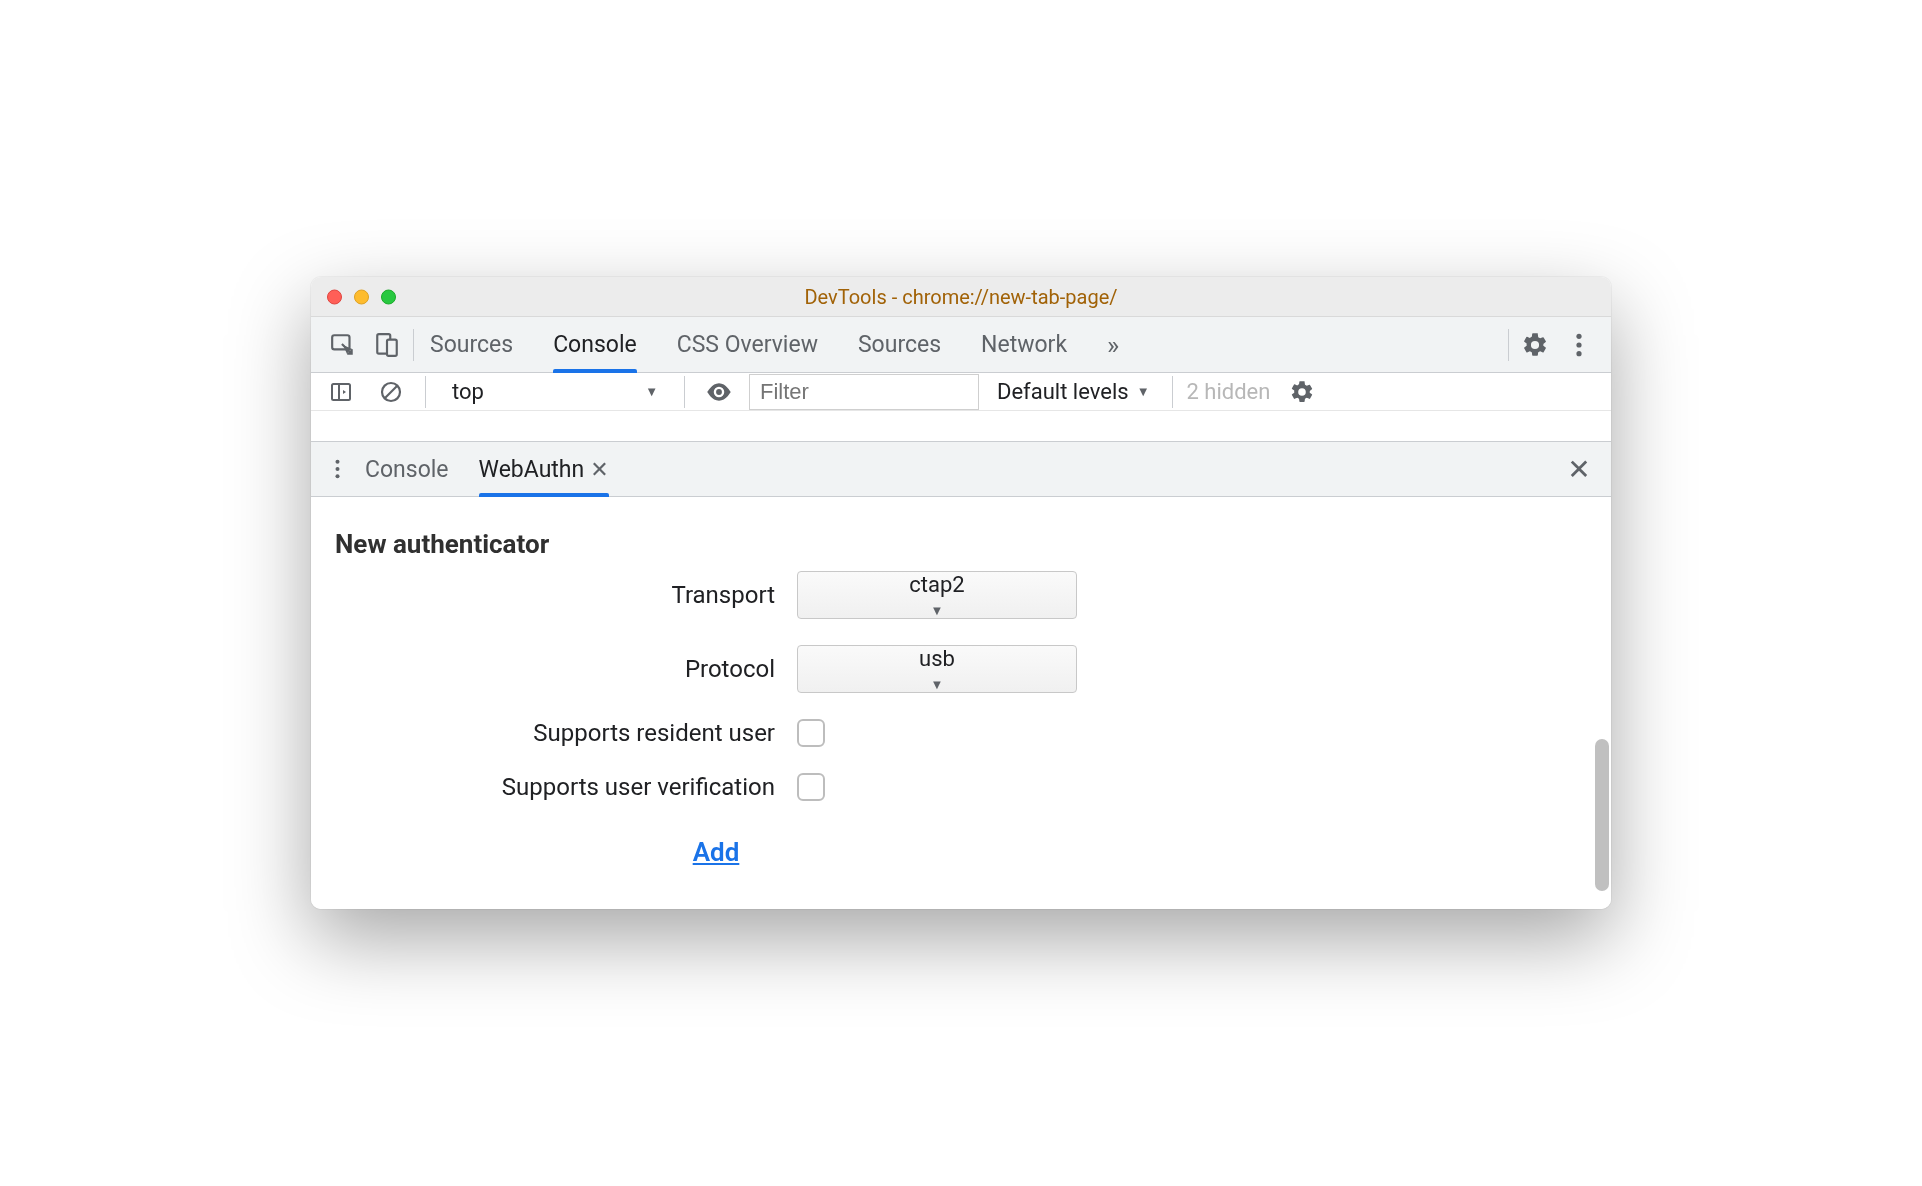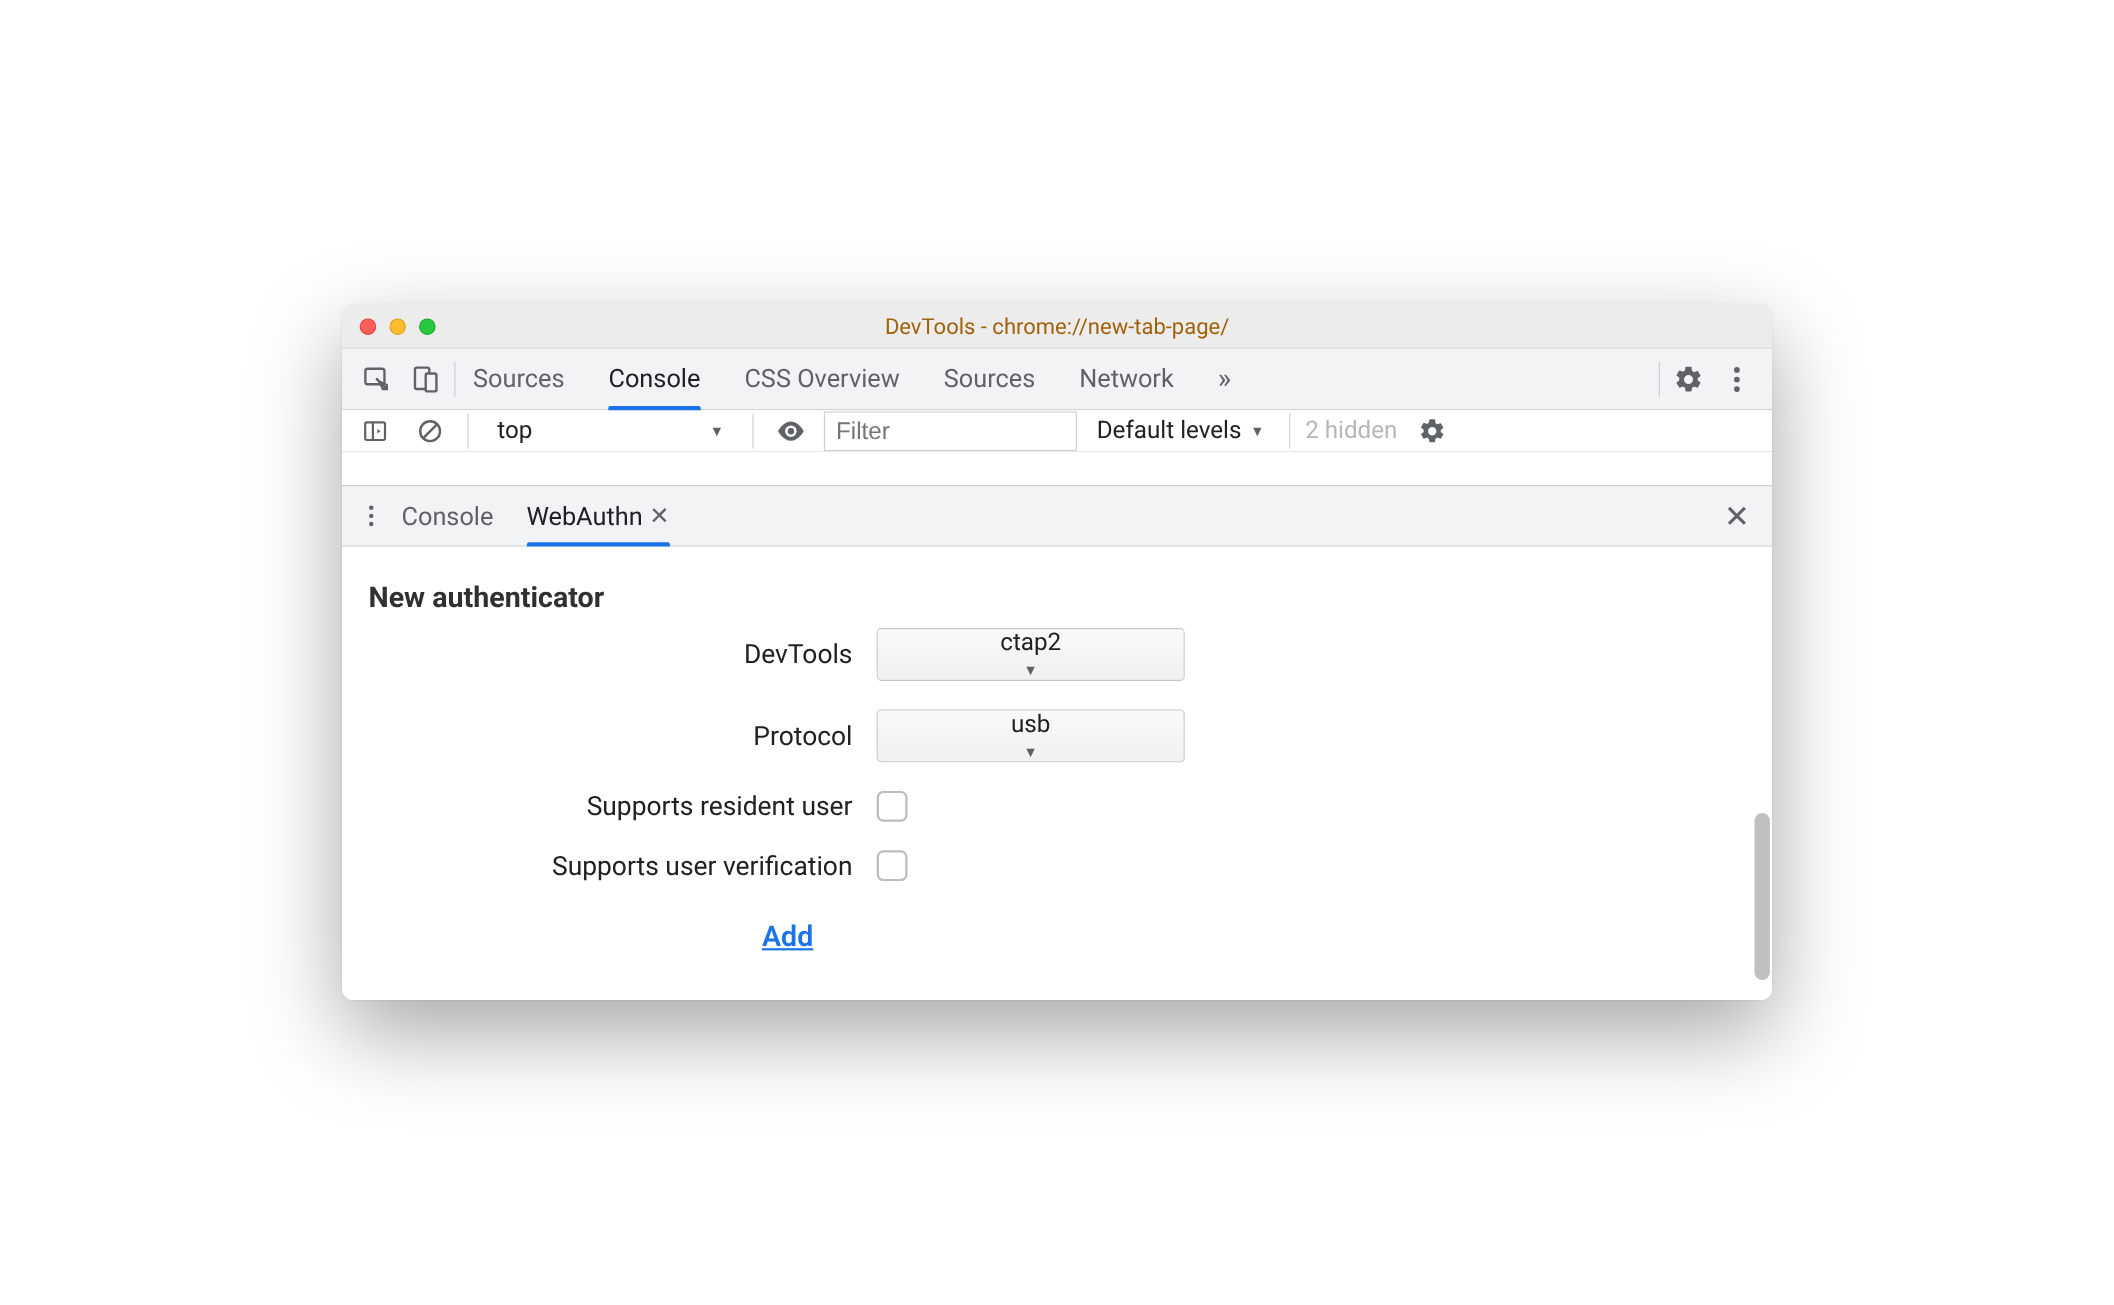--- a/index.html
+++ b/index.html
@@ -290,21 +290,21 @@
           <span>WebAuthn</span>
           <span class="close-x">✕</span>
         </div>
       </div>
       <div class="drawer-close">✕</div>
     </div>
 
     <div class="panel">
       <h2>New authenticator</h2>
       <div class="form" style="margin-left:20px;">
-        <div class="lbl">DevTools</div>
+        <div class="lbl">Transport</div>
         <div class="select">
           <span>ctap2</span>
           <span class="tri">▼</span>
         </div>
 
         <div class="lbl">Protocol</div>
         <div class="select">
           <span>usb</span>
           <span class="tri">▼</span>
         </div>

